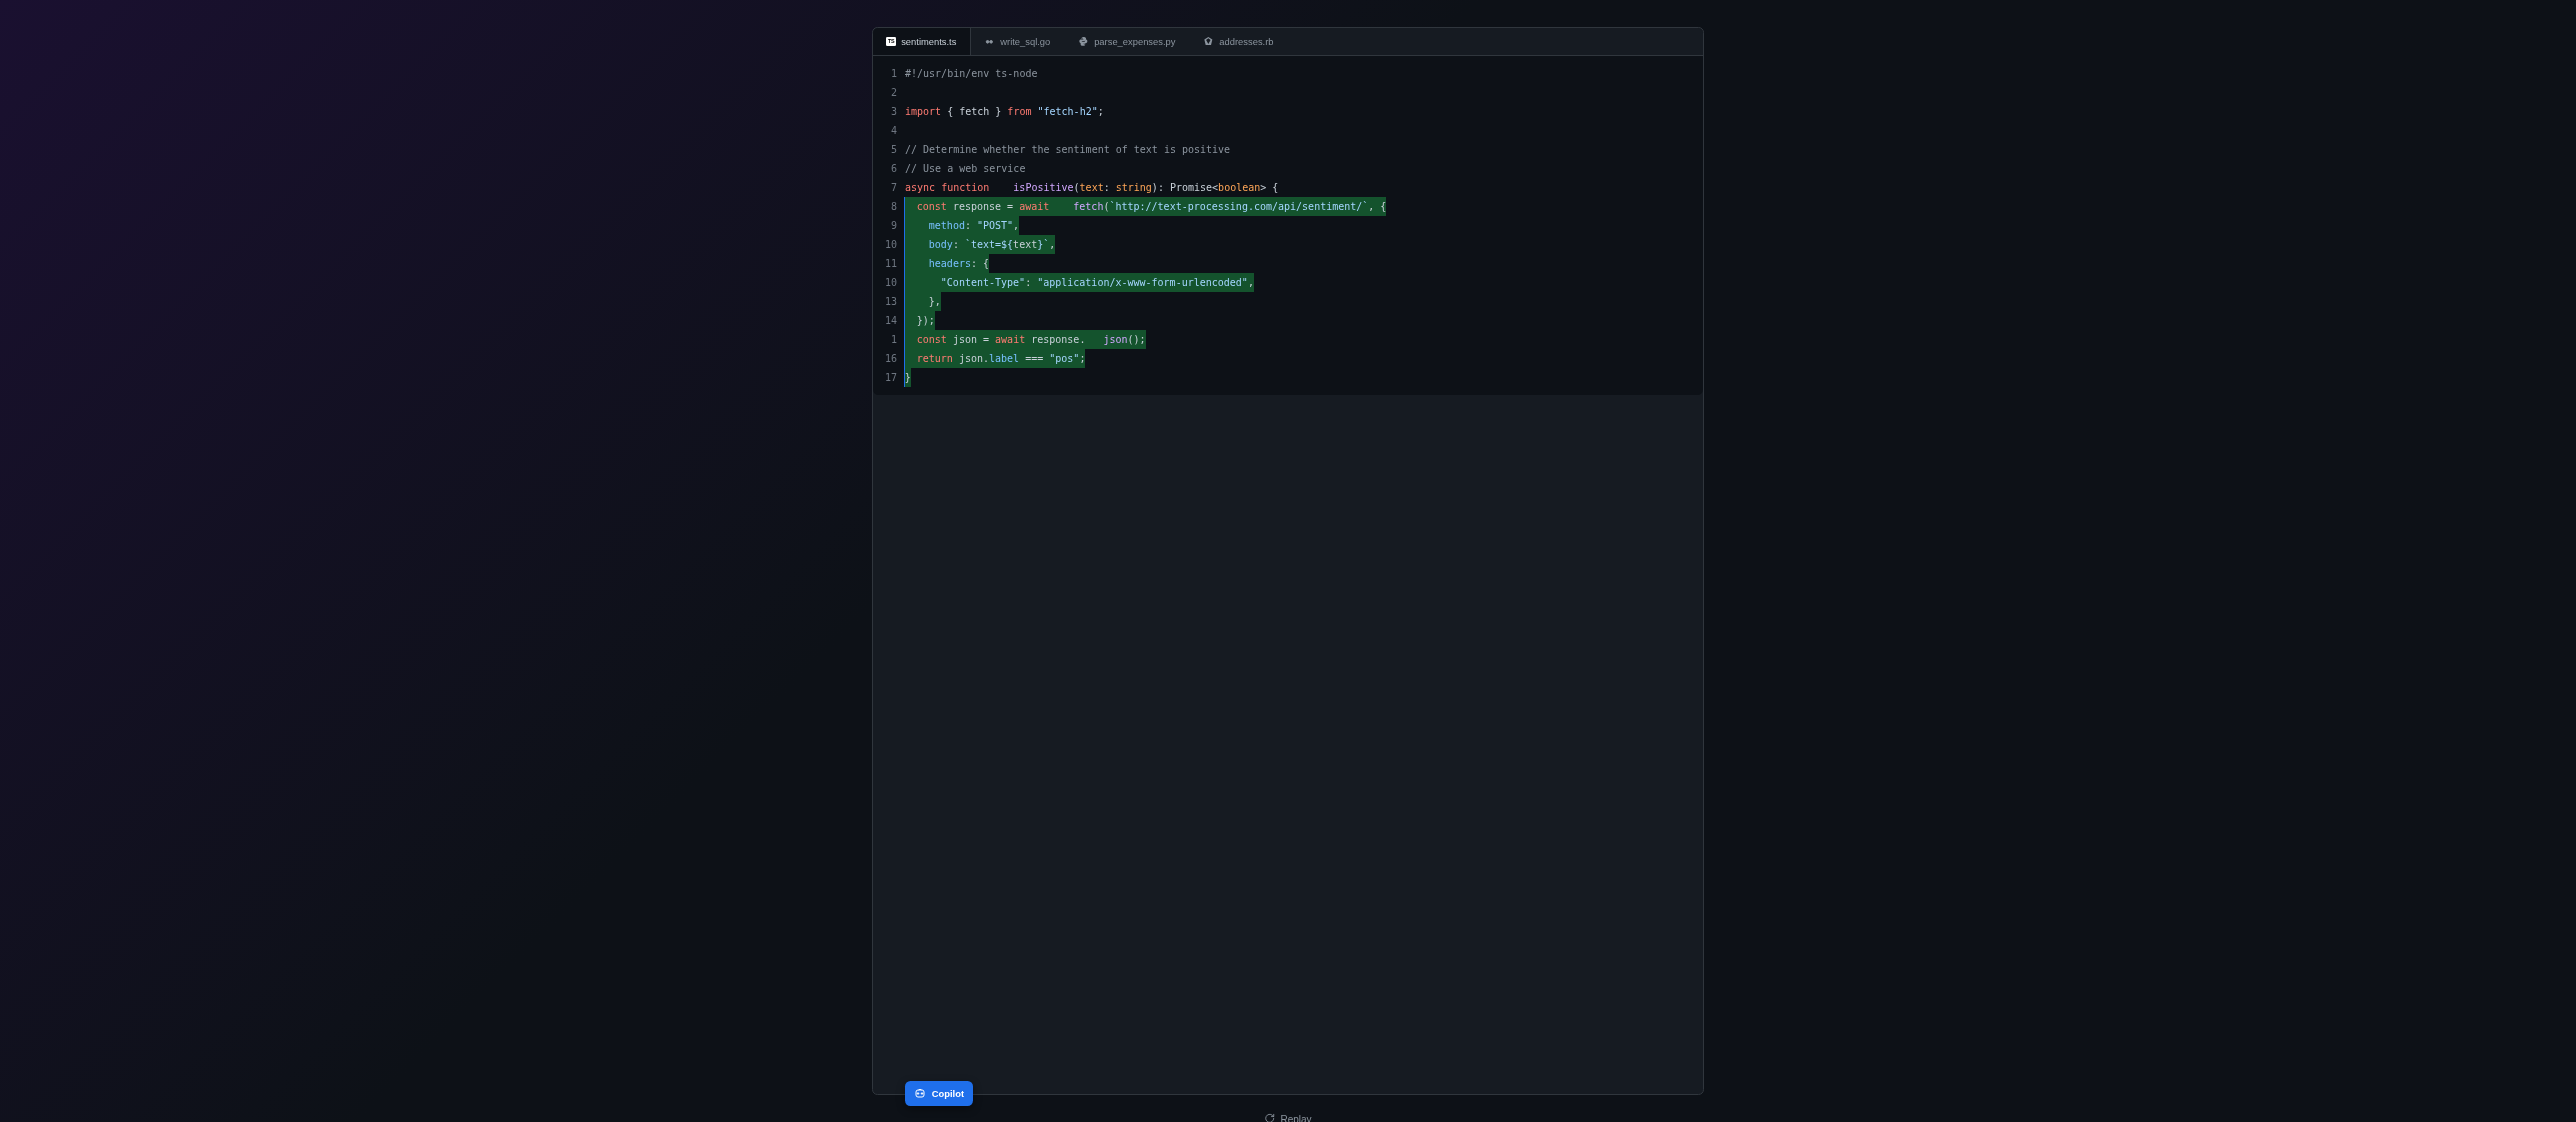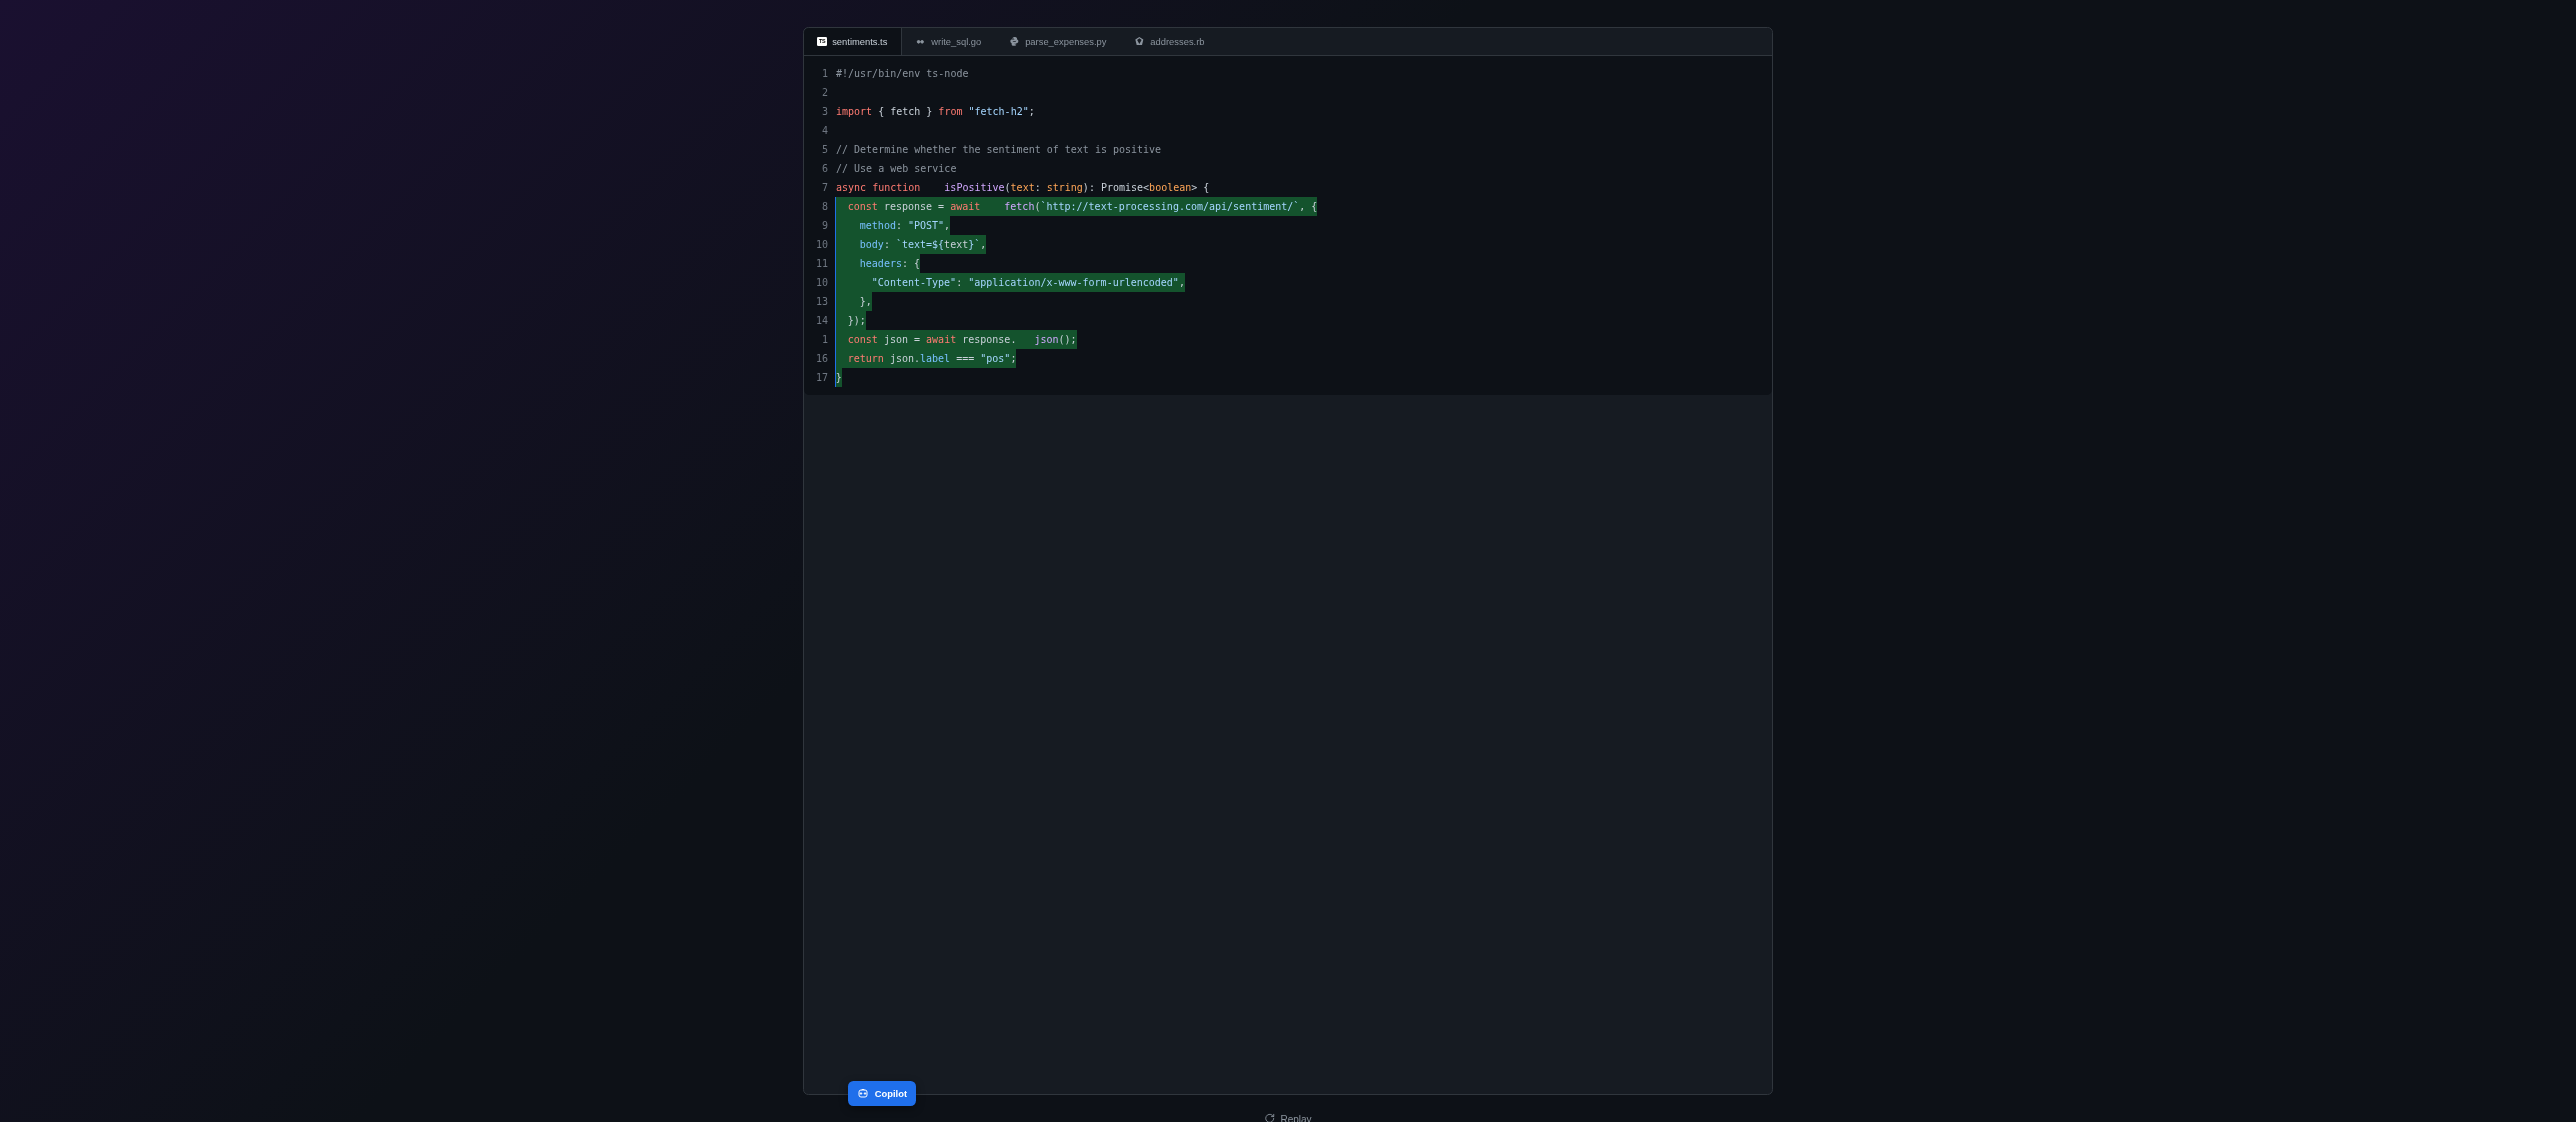--- a/index.html
+++ b/index.html
@@ -8,21 +8,21 @@
     background: linear-gradient(135deg, #1a1030 0%, #0d1117 40%);
     font-family: -apple-system, BlinkMacSystemFont, "Segoe UI", Helvetica, Arial, sans-serif;
     color: #c9d1d9;
     min-height: 100vh;
     display: flex;
     justify-content: center;
     padding-top: 27px;
     padding-bottom: 27px;
   }
   .editor-window {
-    width: 970px;
+    width: 832px;
     background: #161b22;
     border: 0.7px solid #30363d;
     border-radius: 5.4px;
     overflow: visible;
     position: relative;
   }
   .tabs {
     display: flex;
     border-bottom: 0.7px solid #30363d;
     background: #161b22;
@@ -95,21 +95,21 @@
   .tok-fn { color: #d2a8ff; margin-left: 18px; }
   .tok-str { color: #a5d6ff; }
   .tok-com { color: #8b949e; }
   .tok-var { color: #c9d1d9; }
   .tok-prop { color: #79c0ff; }
   .tok-pun { color: #c9d1d9; }
   .tok-type { color: #ffa657; }
 
   .copilot-badge {
     position: absolute;
-    left: 44px;
+    left: 32px;
     bottom: -12px;
     background: #1f6feb;
     color: #fff;
     font-size: 9.4px;
     font-weight: 600;
     padding: 5.4px 9.4px;
     border-radius: 5.4px;
     display: inline-flex;
     align-items: center;
     gap: 5.4px;

